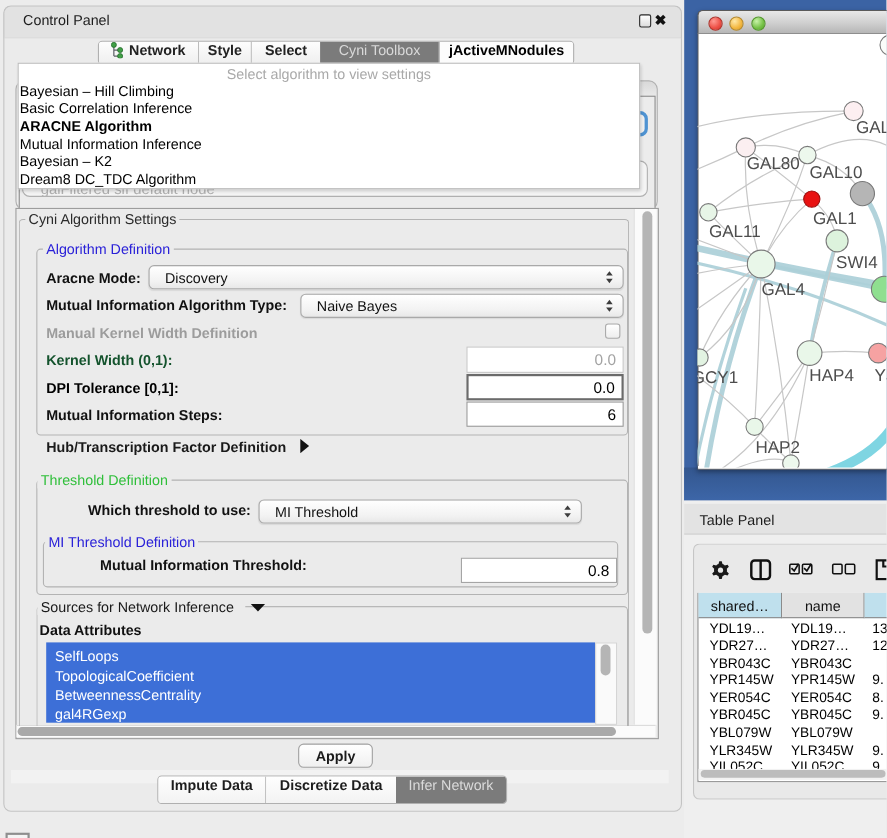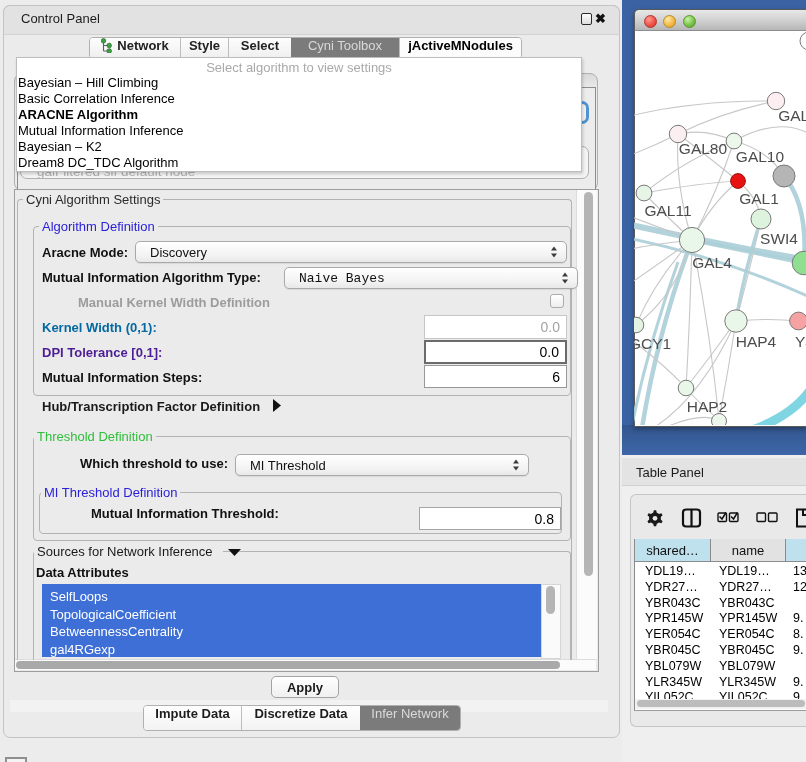--- a/index.html
+++ b/index.html
@@ -68,32 +68,32 @@
 <div class="grplbl" style="left:39px;top:219px;color:#2a21d8;">Algorithm Definition</div>
 <div class="lbl b" style="left:42px;top:245px;color:#111;">Aracne Mode:</div>
 <div class="combo" style="left:135px;top:241px;width:430px;height:20px;">
  <div class="ctext">Discovery</div>
  <svg class="arrows" viewBox="0 0 8 12">
         <path d="M4 0.5 L7 4.5 L1 4.5 Z" fill="#3c3c3c"></path>
         <path d="M4 11.5 L7 7.5 L1 7.5 Z" fill="#3c3c3c"></path>
       </svg>
 </div>
 <div class="lbl b" style="left:42px;top:270px;color:#111;">Mutual Information Algorithm Type:</div>
-<div class="combo" style="left:284px;top:267px;width:292px;height:20px;font-family:Liberation Mono, monospace;">
+<div class="combo" style="left:273px;top:267px;width:292px;height:20px;">
  <div class="ctext">Naive Bayes</div>
  <svg class="arrows" viewBox="0 0 8 12">
         <path d="M4 0.5 L7 4.5 L1 4.5 Z" fill="#3c3c3c"></path>
         <path d="M4 11.5 L7 7.5 L1 7.5 Z" fill="#3c3c3c"></path>
       </svg>
 </div>
-<div class="lbl b" style="left:42px;top:295px;color:#9c9c9c;margin-left:36px;">Manual Kernel Width Definition</div>
+<div class="lbl b" style="left:42px;top:295px;color:#9c9c9c;">Manual Kernel Width Definition</div>
 <div class="abs" style="left:550px;top:294px;width:12px;height:12px;border:1px solid #ababab;border-radius:3px;background:linear-gradient(#fff,#eee);"></div>
-<div class="lbl b" style="left:42px;top:320px;color:#0369a1;">Kernel Width (0,1):</div>
+<div class="lbl b" style="left:42px;top:320px;color:#14532d;">Kernel Width (0,1):</div>
 <div class="field" style="left:424px;top:315px;width:143px;height:24px;border:1px solid #c6c6c6;color:#a3a3a3;">0.0</div>
-<div class="lbl b" style="left:42px;top:345px;color:#4c1d95;">DPI Tolerance [0,1]:</div>
+<div class="lbl b" style="left:42px;top:345px;color:#000000;">DPI Tolerance [0,1]:</div>
 <div class="field" style="left:424px;top:340px;width:143px;height:24px;border:2px solid #6b6b6b;color:#000;">0.0</div>
 <div class="lbl b" style="left:42px;top:370px;color:#111;">Mutual Information Steps:</div>
 <div class="field" style="left:424px;top:365px;width:143px;height:23px;border:1px solid #989898;color:#000;">6</div>
 <div class="lbl b" style="left:42px;top:399px;color:#1a1a1a;">Hub/Transcription Factor Definition</div>
 <svg class="abs" style="left:272px;top:399px;" width="10" height="13" viewBox="0 0 10 13">
       <path d="M1 0 L9 6.5 L1 13 Z" fill="#111"></path>
     </svg>
 
 <div class="grp" style="left:33px;top:436px;width:536px;height:103px;"></div>
 <div class="grplbl" style="left:34px;top:429px;color:#2fbf3a;">Threshold Definition</div>

